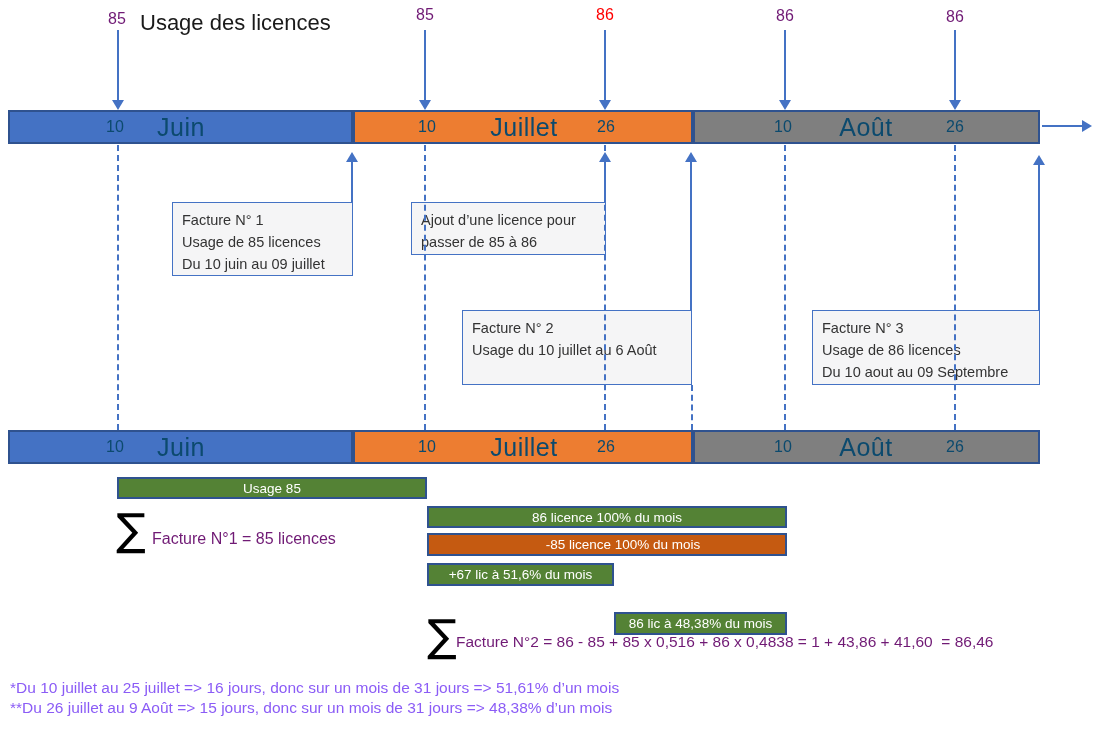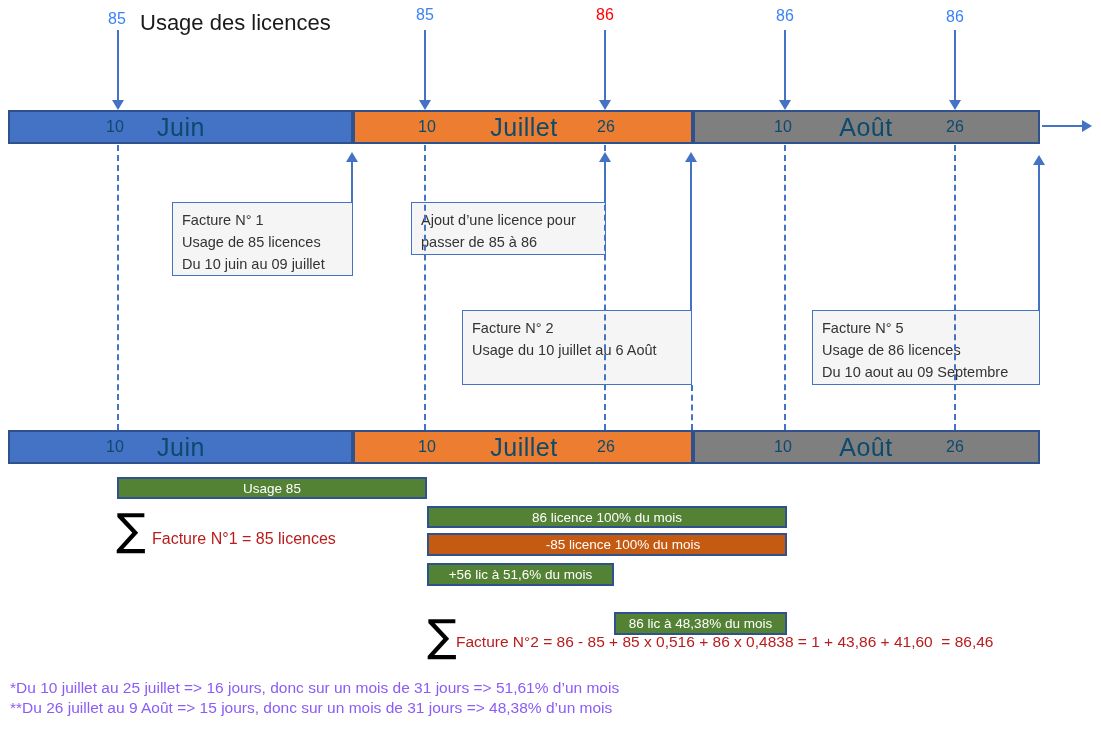--- a/index.html
+++ b/index.html
@@ -1,19 +1,19 @@
 <!DOCTYPE html>
 <html><head>
 <meta charset="utf-8">
 <title>Licence billing timeline diagram</title>
 <style>
   html,body{margin:0;padding:0;background:#fff;}
   .page{position:relative;width:1101px;height:742px;background:#ffffff;
         font-family:"Liberation Sans",sans-serif;overflow:hidden;}
-  .marker{position:absolute;font-size:16px;color:#3b82f6;transform:translateX(-50%);white-space:nowrap;}
+  .marker{position:absolute;font-size:16px;color:#701a75;transform:translateX(-50%);white-space:nowrap;}
   .marker-red{color:#FF0000;}
   .usage-label{position:absolute;font-size:22px;color:#1a1a1a;white-space:nowrap;}
 
   .month-bar{position:absolute;height:34px;box-sizing:border-box;border:2px solid #2F528F;z-index:2;}
   .bg-blue{background:#4472C4;}
   .bg-orange{background:#ED7D31;}
   .bg-gray{background:#7F7F7F;}
 
   .bar-label{position:absolute;height:34px;line-height:34px;color:#0c4a6e;
              transform:translateX(-50%);white-space:nowrap;z-index:3;}
@@ -36,21 +36,21 @@
   .callout div{white-space:nowrap;}
 
   .usage-bar{position:absolute;box-sizing:border-box;border:2px solid #2F528F;color:#ffffff;
              font-size:13.5px;display:flex;align-items:center;justify-content:center;
              white-space:nowrap;z-index:2;}
   .bg-green{background:#548235;}
   .bg-dkorange{background:#C55A11;padding-left:32px;}
 
   .sigma{position:absolute;font-size:44px;line-height:1;color:#000;
          font-family:"DejaVu Sans",sans-serif;z-index:2;}
-  .formula{position:absolute;font-size:16px;color:#b91c1c;white-space:pre;z-index:2;text-align:right;}
+  .formula{position:absolute;font-size:16px;color:#701a75;white-space:pre;z-index:2;text-align:right;}
   .footnote{position:absolute;font-size:15.5px;color:#8b5cf6;white-space:nowrap;z-index:2;}
 </style>
 </head>
 <body>
 
 <div class="page">
 
   <span class="marker" style="left:117px;top:10px;">85</span>
   <span class="usage-label" style="left:140px;top:10px;">Usage des licences</span>
   <span class="marker" style="left:425px;top:6px;">85</span>
@@ -99,21 +99,21 @@
   </div>
   <div class="callout" style="left:411px;top:202px;width:195px;height:53px;">
     <div>Ajout d’une licence pour</div>
     <div>passer de 85 à 86</div>
   </div>
   <div class="callout" style="left:462px;top:310px;width:230px;height:75px;">
     <div>Facture N° 2</div>
     <div>Usage du 10 juillet au 6 Août</div>
   </div>
   <div class="callout" style="left:812px;top:310px;width:228px;height:75px;">
-    <div>Facture N° 5</div>
+    <div>Facture N° 3</div>
     <div>Usage de 86 licences</div>
     <div>Du 10 aout au 09 Septembre</div>
   </div>
 
   <div class="vline" style="left:351px;top:161px;height:42px;"></div>
   <div class="ah-up" style="left:346px;top:152px;"></div>
   <div class="vline" style="left:604px;top:161px;height:42px;"></div>
   <div class="ah-up" style="left:599px;top:152px;"></div>
   <div class="vline" style="left:690px;top:161px;height:149px;"></div>
   <div class="ah-up" style="left:685px;top:152px;"></div>
@@ -129,21 +129,21 @@
   <span class="bar-label day" style="left:427px;top:430px;">10</span>
   <span class="bar-label month-name" style="left:524px;top:430px;">Juillet</span>
   <span class="bar-label day" style="left:606px;top:430px;">26</span>
   <span class="bar-label day" style="left:783px;top:430px;">10</span>
   <span class="bar-label month-name" style="left:866px;top:430px;">Août</span>
   <span class="bar-label day" style="left:955px;top:430px;">26</span>
 
   <div class="usage-bar bg-green" style="left:117px;top:477px;width:310px;height:22px;">Usage 85</div>
   <div class="usage-bar bg-green" style="left:427px;top:506px;width:360px;height:22px;">86 licence 100% du mois</div>
   <div class="usage-bar bg-dkorange" style="left:427px;top:533px;width:360px;height:23px;">-85 licence 100% du mois</div>
-  <div class="usage-bar bg-green" style="left:427px;top:563px;width:187px;height:23px;">+56 lic à 51,6% du mois</div>
+  <div class="usage-bar bg-green" style="left:427px;top:563px;width:187px;height:23px;">+67 lic à 51,6% du mois</div>
   <div class="usage-bar bg-green" style="left:614px;top:612px;width:173px;height:23px;">86 lic à 48,38% du mois</div>
 
   <span class="sigma" style="left:116px;top:508px;">∑</span>
   <span class="formula" style="left:152px;top:530px;">Facture N°1 = 85 licences</span>
   <span class="sigma" style="left:427px;top:614px;">∑</span>
   <span class="formula" style="left:456px;top:633px;font-size:15.5px;">Facture N°2 = 86 - 85 + 85 x 0,516 + 86 x 0,4838 = 1 + 43,86 + 41,60  = 86,46</span>
 
   <span class="footnote" style="left:10px;top:679px;">*Du 10 juillet au 25 juillet =&gt; 16 jours, donc sur un mois de 31 jours =&gt; 51,61% d’un mois</span>
   <span class="footnote" style="left:10px;top:699px;">**Du 26 juillet au 9 Août =&gt; 15 jours, donc sur un mois de 31 jours =&gt; 48,38% d’un mois</span>
 

